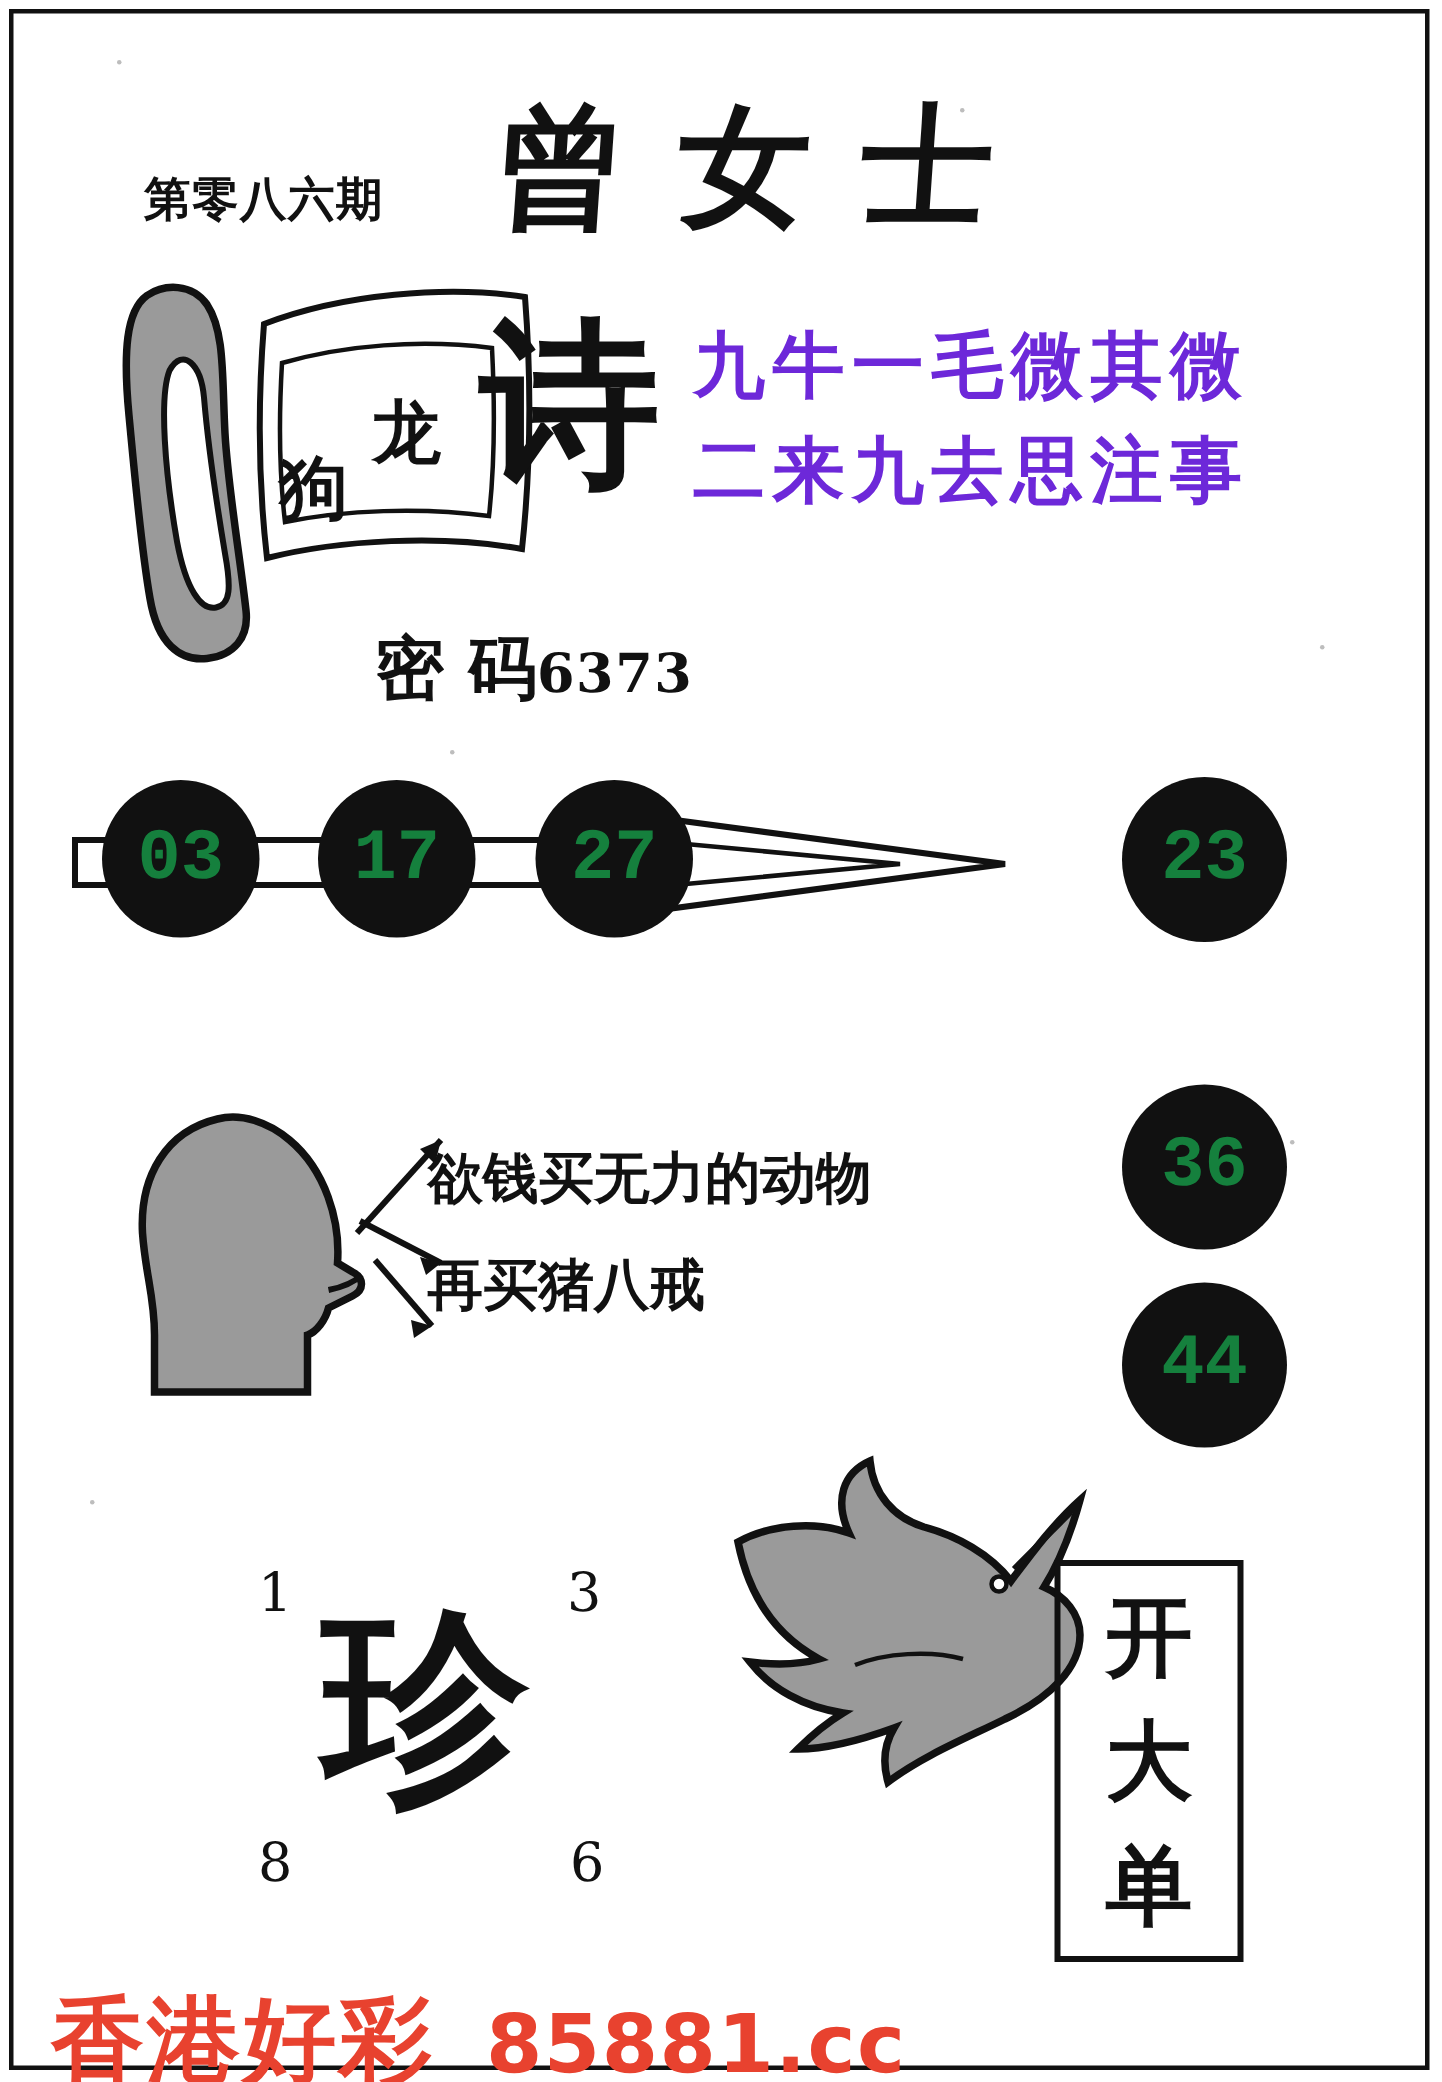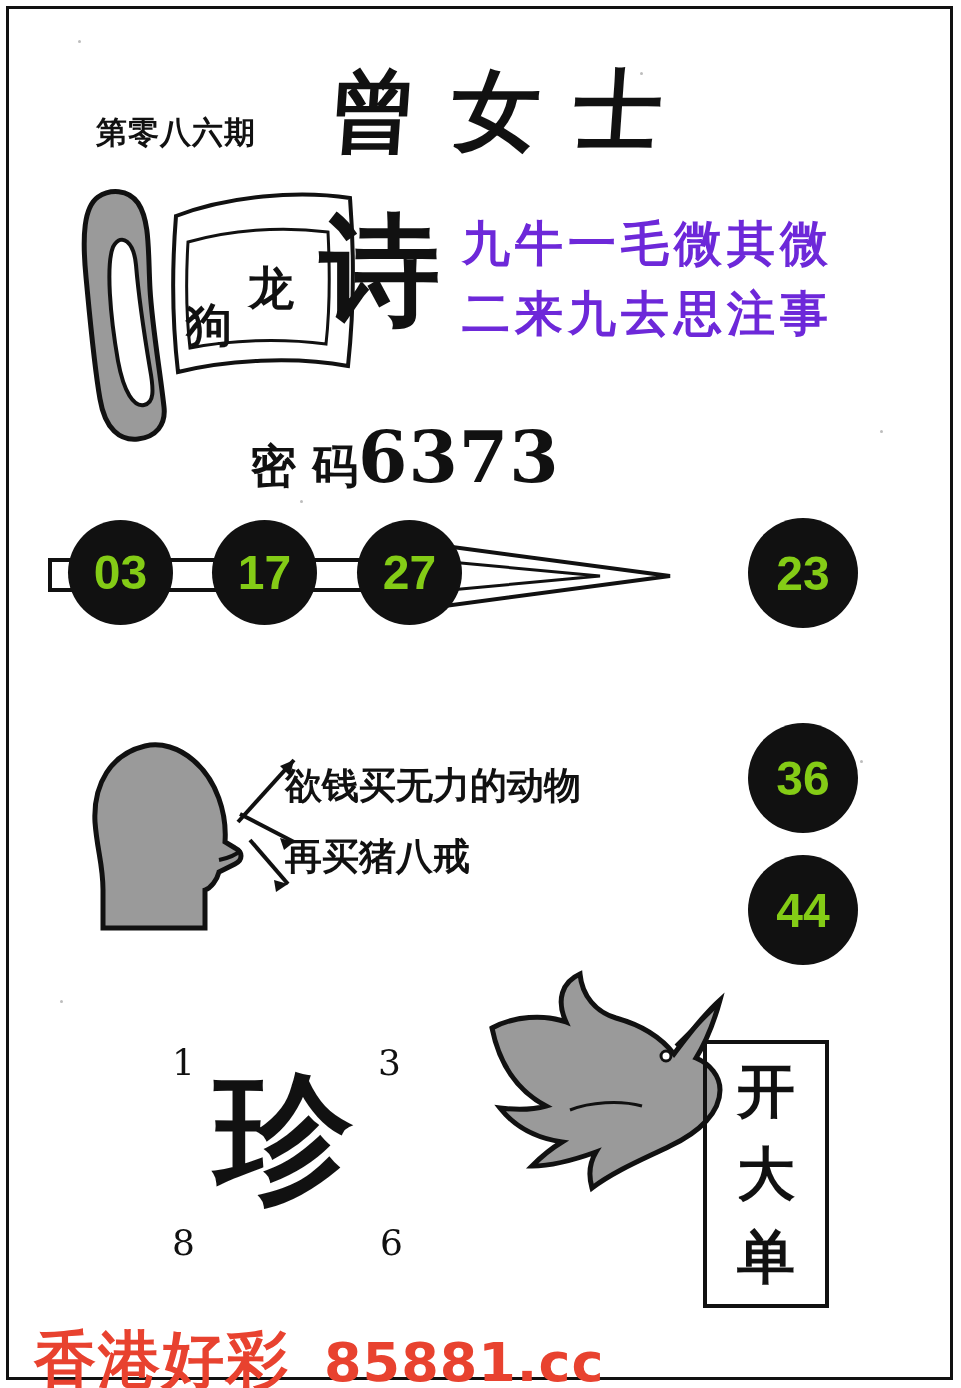--- a/index.html
+++ b/index.html
@@ -99,30 +99,30 @@
     position: absolute;
     left: 250px;
     top: 415px;
     font-family: "DejaVu Serif", serif;
     font-size: 46px;
     font-weight: bold;
     color: #111;
     white-space: nowrap;
   }
   .password .digits {
-    font-size: 71px;
+    font-size: 36px;
     letter-spacing: 1px;
   }
   
   .ball {
     position: absolute;
     border-radius: 50%;
     background: #111;
-    color: #84cc16;
-    font-family: Liberation Sans, sans-serif;
+    color: #15803d;
+    font-family: Liberation Mono, monospace;
     font-weight: bold;
     display: flex;
     align-items: center;
     justify-content: center;
   }
   .ball.main {
     width: 105px;
     height: 105px;
     font-size: 48px;
     top: 520px;

